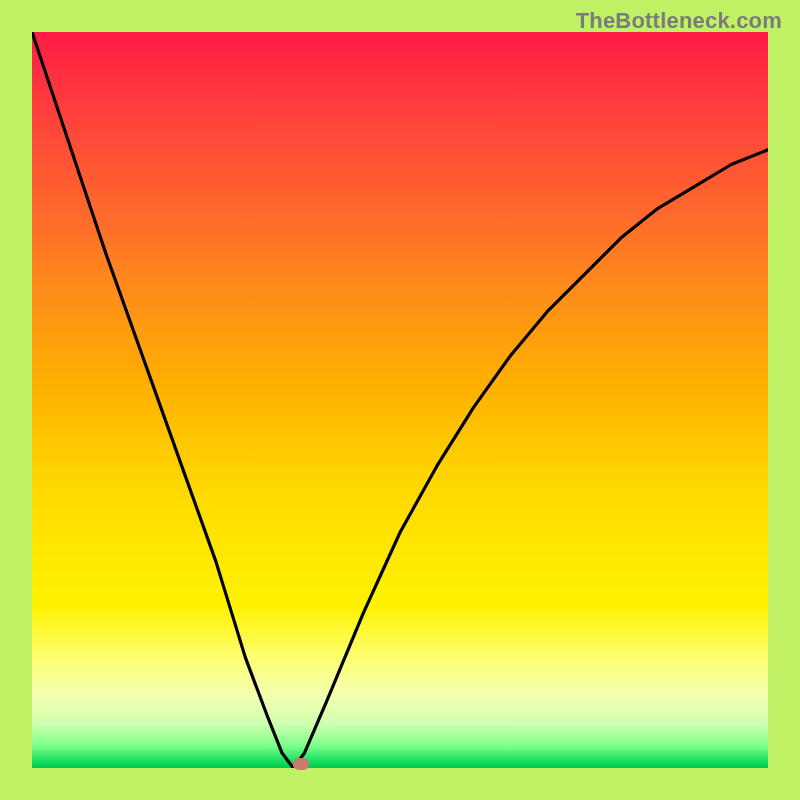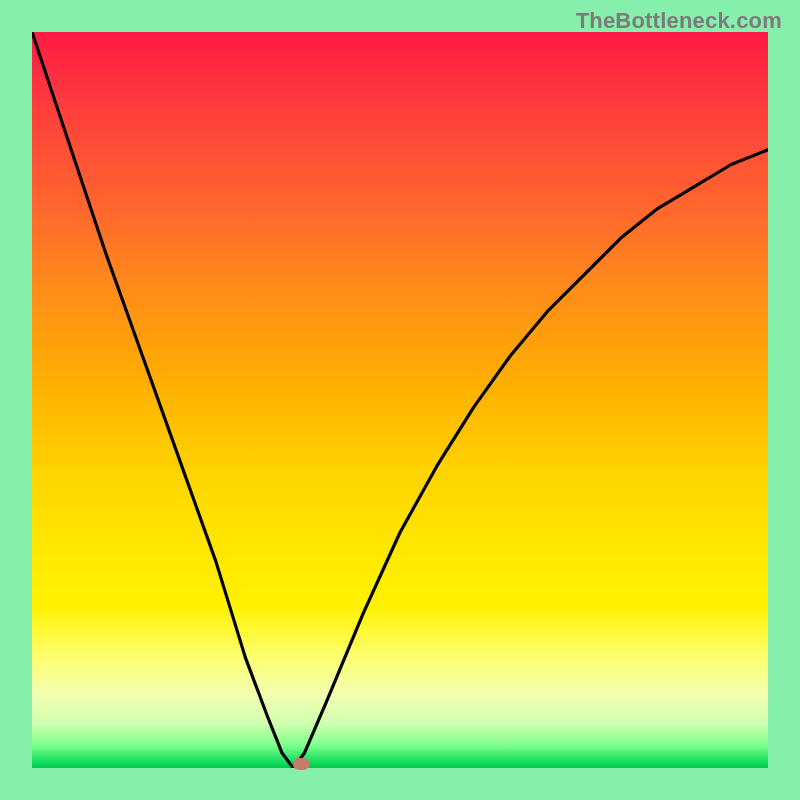--- a/index.html
+++ b/index.html
@@ -1,20 +1,20 @@
 <!DOCTYPE html>
 <html><head>
 <meta charset="utf-8">
 <style>
   * { margin: 0; padding: 0; box-sizing: border-box; }
   html, body { width: 800px; height: 800px; overflow: hidden; background: #000; }
   .frame {
     width: 800px;
     height: 800px;
-    background: #86efac;
+    background: #bef264;
     position: relative;
   }
   .plot-area {
     position: absolute;
     left: 32px;
     top: 32px;
     width: 736px;
     height: 736px;
     background: linear-gradient(to bottom,
       #ff1a45 0%,

